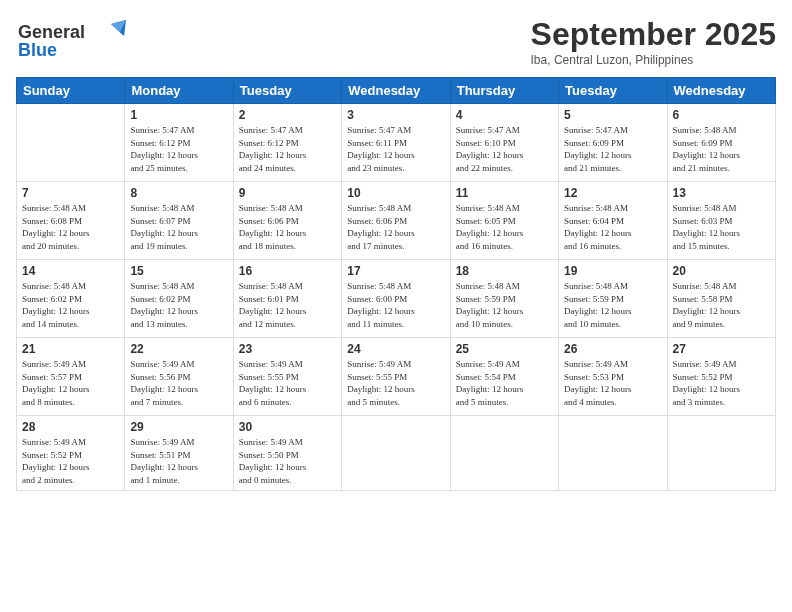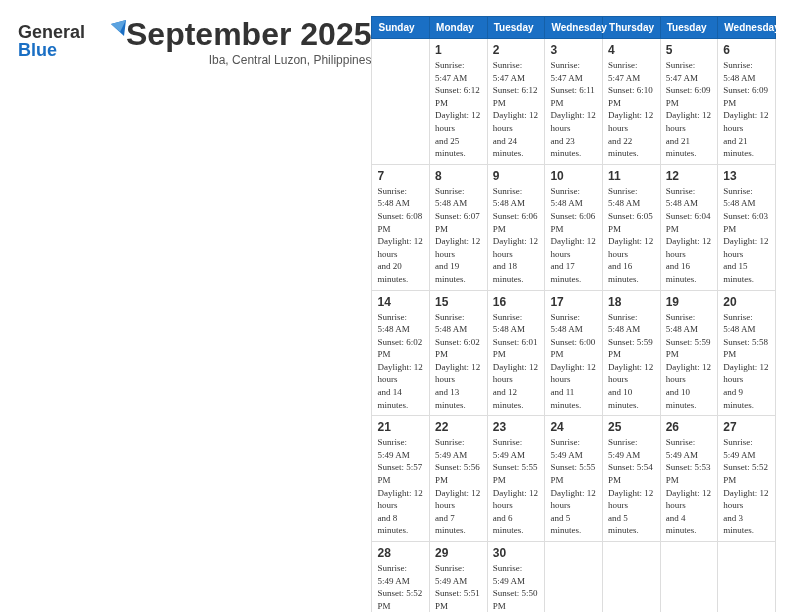--- a/index.html
+++ b/index.html
@@ -8,34 +8,34 @@
       height: 612px;
       font-family: Arial, sans-serif;
       background: #fff;
       overflow: hidden;
     }
     .page {
       width: 792px;
       height: 447px;
       padding: 16px;
       display: flex;
-      flex-direction: row;
+      flex-direction: column;
     }
     .header {
       display: flex;
       justify-content: space-between;
       align-items: flex-start;
       margin-bottom: 10px;
     }
     .logo {
       display: flex;
       align-items: center;
     }
     .title-block {
-      text-align: right;
+      text-align: left;
     }
     .main-title {
       font-size: 32px;
       font-weight: bold;
       color: #333;
     }
     .sub-title {
       font-size: 12px;
       color: #555;
     }
@@ -44,21 +44,21 @@
       border: 1px solid #ccc;
       border-collapse: collapse;
       width: 100%;
       table-layout: fixed;
     }
     .calendar th {
       background: #1a6fc4;
       color: #fff;
       text-align: left;
       padding: 5px 6px;
-      font-size: 10px;
+      font-size: 13px;
       border: 1px solid #1560a8;
     }
     .calendar td {
       vertical-align: top;
       padding: 4px 5px;
       border: 1px solid #ddd;
       font-size: 9.5px;
       color: #333;
       background: #fff;
       height: 78px;

